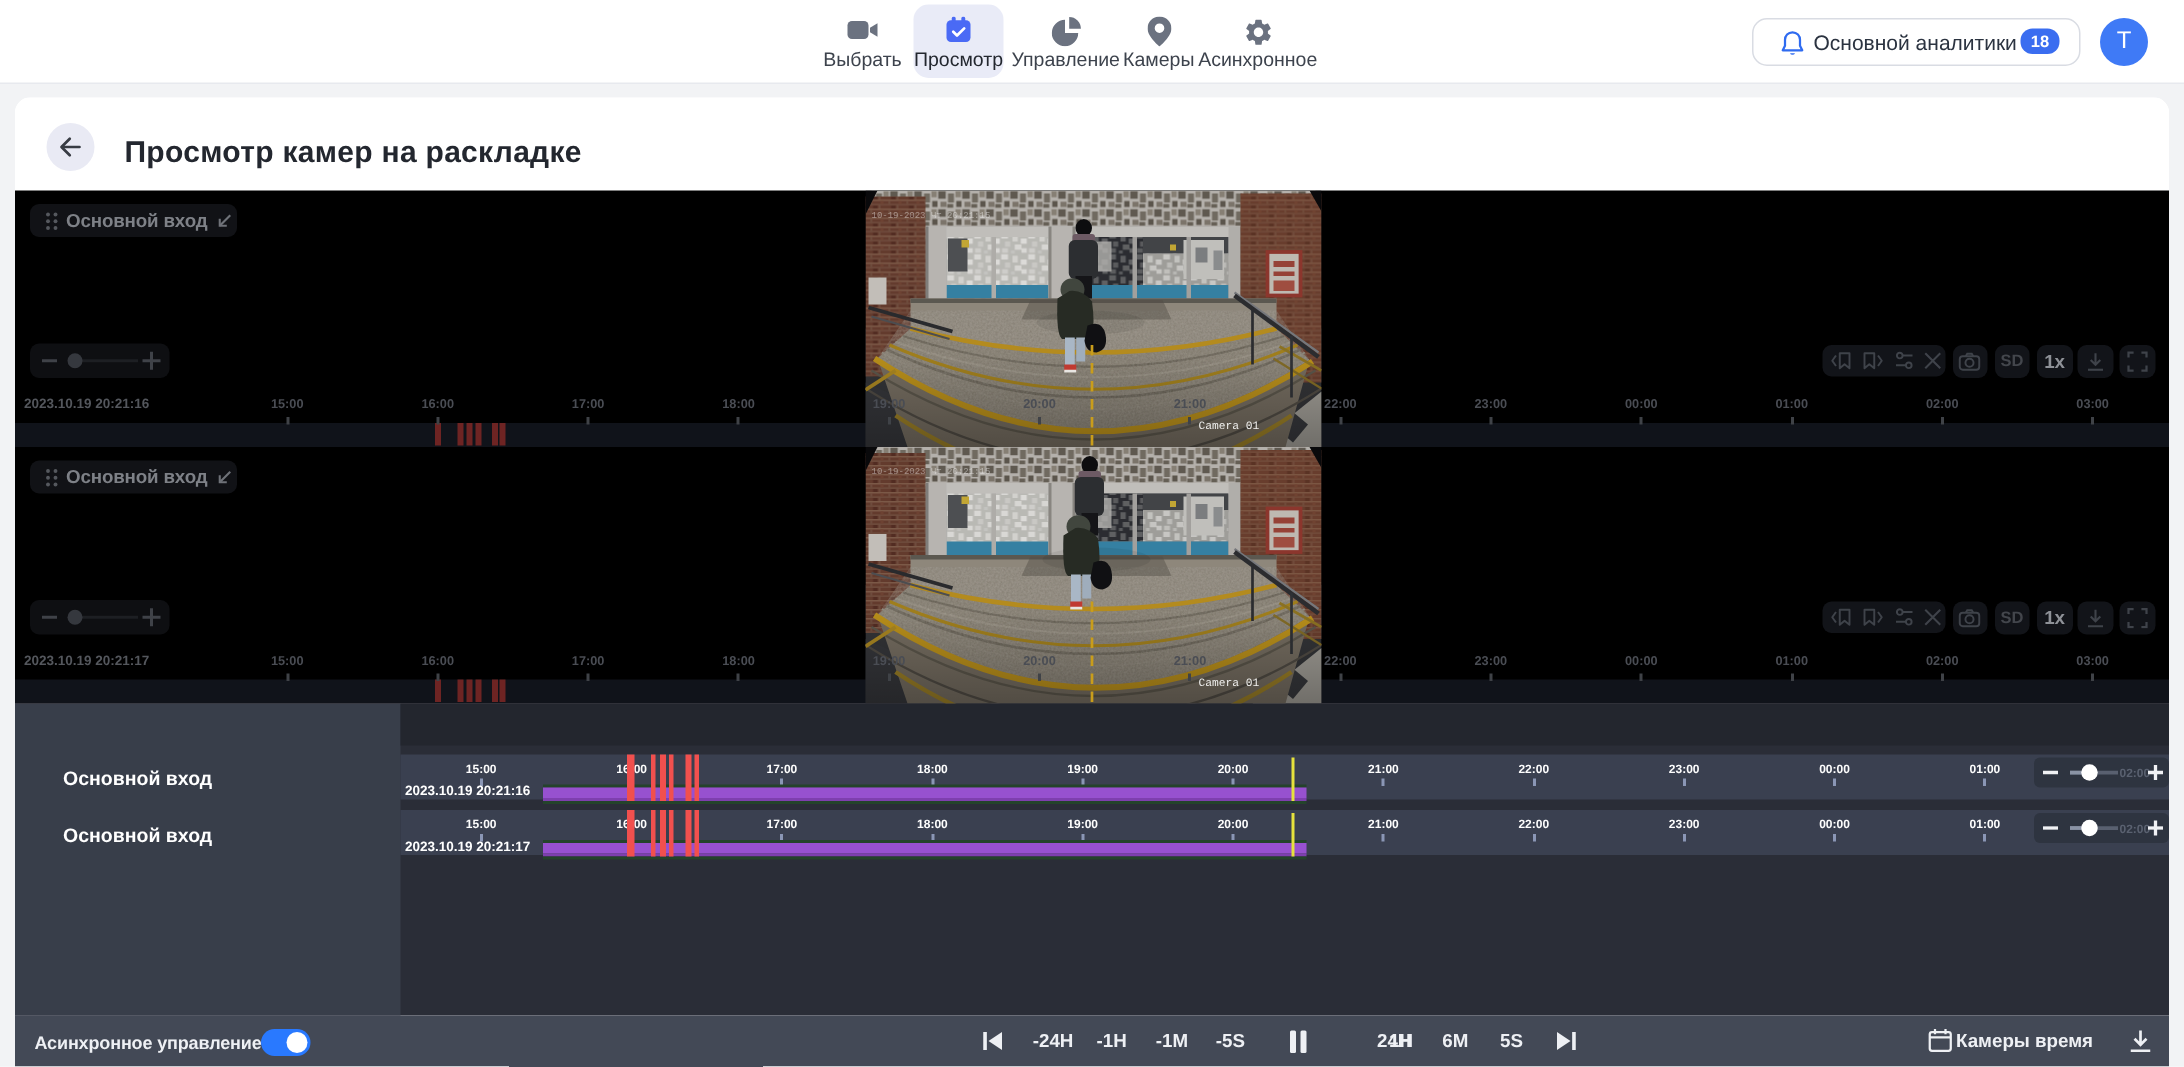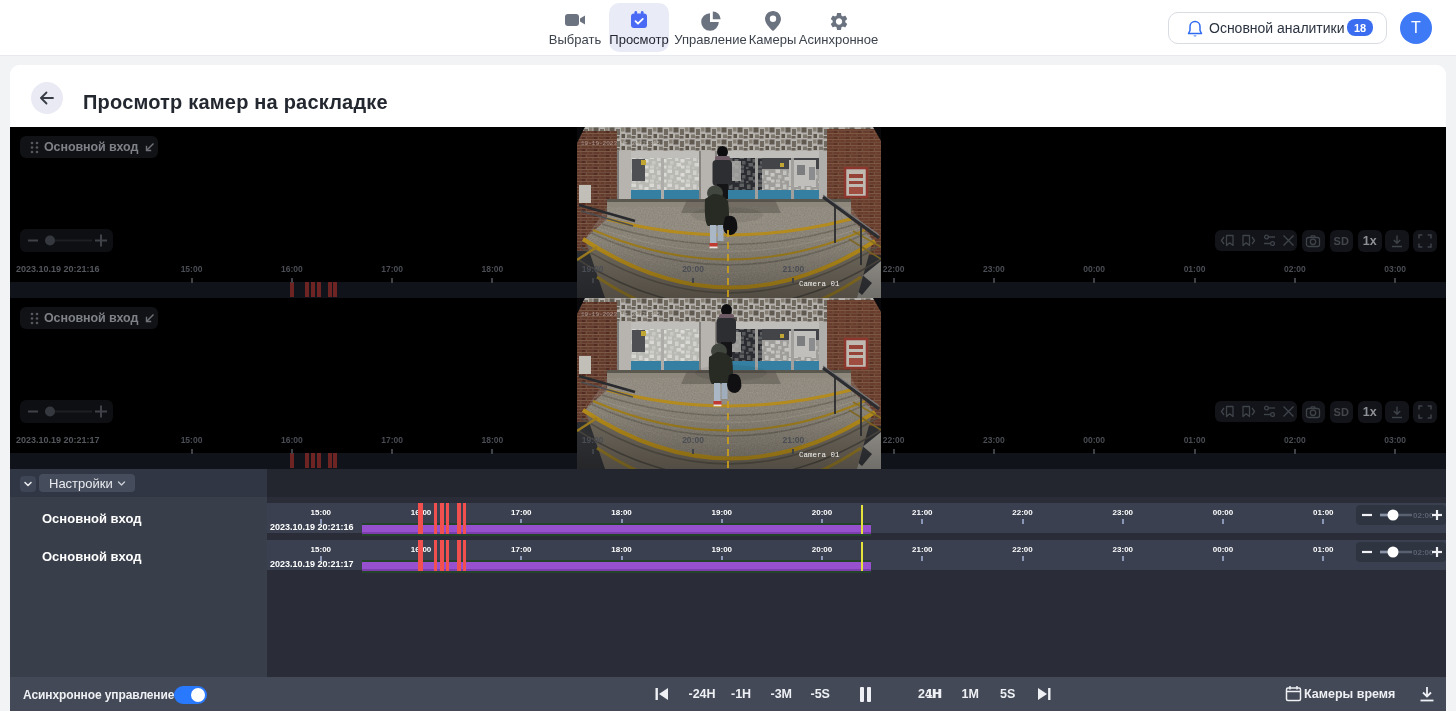--- a/index.html
+++ b/index.html
@@ -517,32 +517,20 @@
         <div class="redbar" style="left:295px;width:3.5px"></div>
         <div class="redbar" style="left:301px;width:3.5px"></div>
         <div class="redbar" style="left:307px;width:3.5px"></div>
         <div class="redbar" style="left:318px;width:3.5px"></div>
         <div class="redbar" style="left:323px;width:3.5px"></div>
       </div>
 
   </div>
   <div id="settings">
     <div id="leftcol"></div>
-    <div id="sethead">
-      <div style="position:absolute;left:10px;top:6.5px;width:16px;height:16px;background:#3e4554;border-radius:4px;">
-        <svg width="16" height="16" viewBox="0 0 16 16">
-            <path d="M5,6.5 L8,9.5 L11,6.5" stroke="#e8eaee" stroke-width="1.6" fill="none" stroke-linecap="round" stroke-linejoin="round"></path>
-          </svg>
-      </div>
-      <div style="position:absolute;left:29px;top:5px;height:18px;background:#454c5c;border-radius:4px;color:#e9ebef;font-size:13px;padding:1.5px 8px 0 10px;">Настройки
-        <svg width="11" height="11" viewBox="0 0 11 11" style="vertical-align:-1px">
-            <path d="M2.5,4 L5.5,7 L8.5,4" stroke="#c8ccd4" stroke-width="1.4" fill="none" stroke-linecap="round" stroke-linejoin="round"></path>
-          </svg>
-      </div>
-    </div>
     <div id="setheadr"></div>
     <div class="rowname" style="top:42px">Основной вход</div>
     <div class="rowname" style="top:80px">Основной вход</div>
 <div class="trow" style="top:34px">
 <div class="hl" style="left:53.8px">15:00</div>
         <div class="tk" style="left:52.8px"></div>
 <div class="hl" style="left:154.1px">16:00</div>
         <div class="tk" style="left:153.1px"></div>
 <div class="hl" style="left:254.3px">17:00</div>
         <div class="tk" style="left:253.3px"></div>
@@ -638,31 +626,31 @@
         <div class="kn"></div>
       </div>
 <svg class="abs" style="left:644px;top:9px" width="16" height="16" viewBox="0 0 16 16">
         <g fill="#eef0f4">
           <rect x="1.5" y="2" width="2.4" height="12"></rect>
           <path d="M14,2 L14,14 L5,8 Z"></path>
         </g>
       </svg>
 <div class="bt" style="left:678.5px">-24H</div>
 <div class="bt" style="left:721px">-1H</div>
-<div class="bt" style="left:760.5px">-3M</div>
+<div class="bt" style="left:760.5px">-1M</div>
 <div class="bt" style="left:800.5px">-5S</div>
 <svg class="abs" style="left:848px;top:8.5px" width="15" height="17" viewBox="0 0 15 17">
         <g fill="#eef0f4">
           <rect x="2" y="1" width="4" height="15" rx="1"></rect>
           <rect x="9" y="1" width="4" height="15" rx="1"></rect>
         </g>
       </svg>
 <div class="bt" style="left:908px">24H</div>
 <div class="bt" style="left:916px">1H</div>
-<div class="bt" style="left:951.5px">1M</div>
+<div class="bt" style="left:951.5px">6M</div>
 <div class="bt" style="left:990px">5S</div>
 <svg class="abs" style="left:1026px;top:9px" width="16" height="16" viewBox="0 0 16 16">
         <g fill="#eef0f4">
           <rect x="12.1" y="2" width="2.4" height="12"></rect>
           <path d="M2,2 L2,14 L11,8 Z"></path>
         </g>
       </svg>
 <svg class="abs" style="left:1275px;top:8px" width="17" height="17" viewBox="0 0 17 17">
         <g stroke="#eef0f4" stroke-width="1.5" fill="none">
           <rect x="1.5" y="3" width="14" height="12.5" rx="1.5"></rect>

